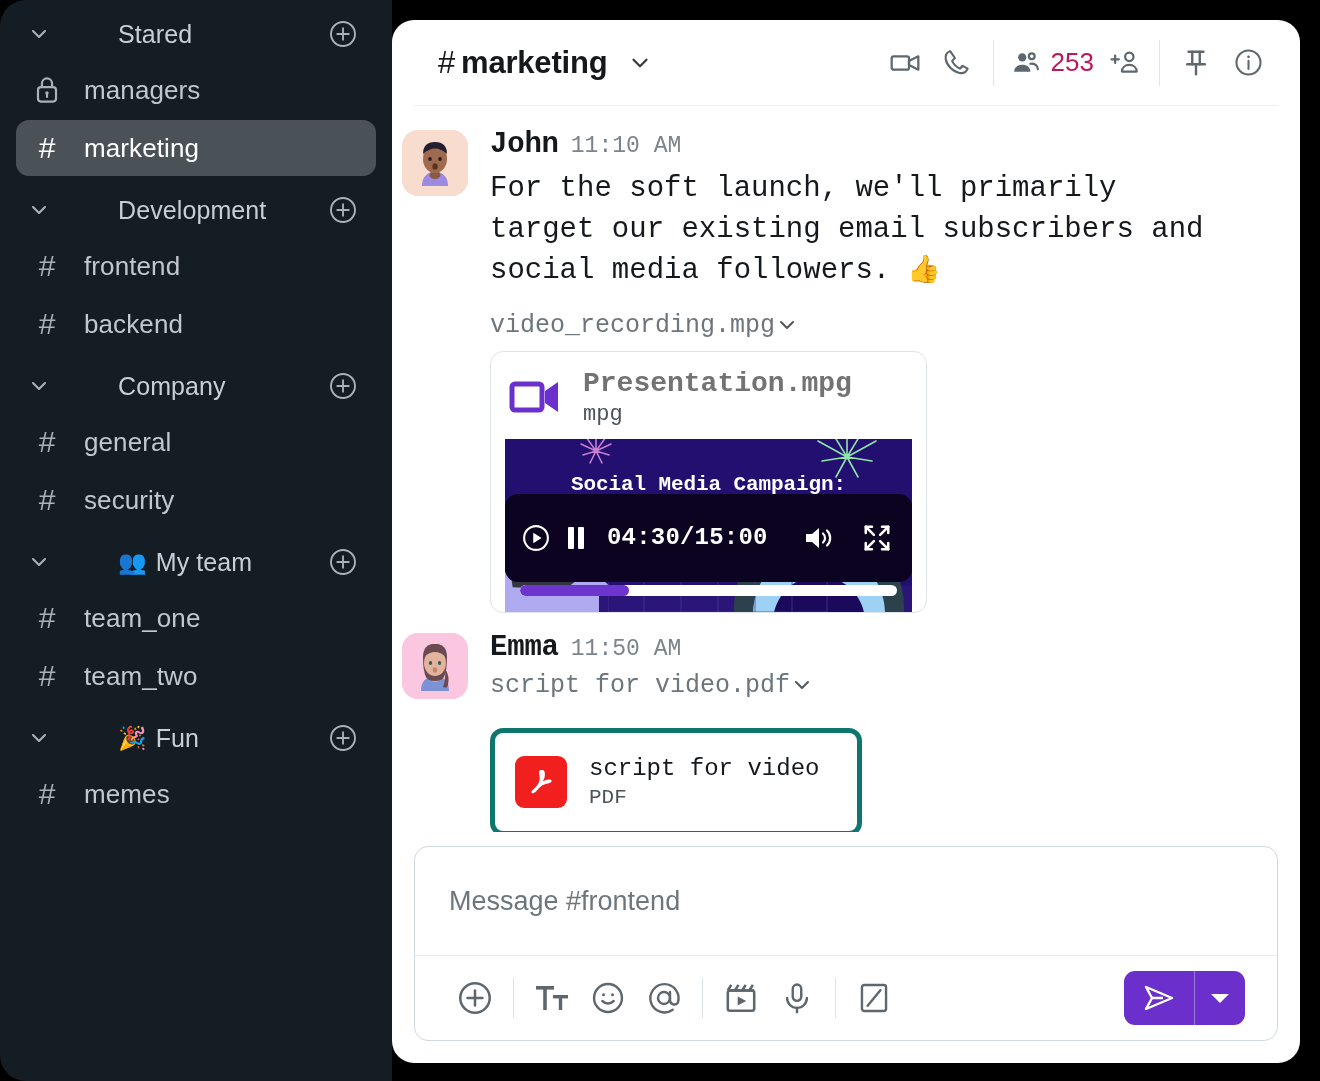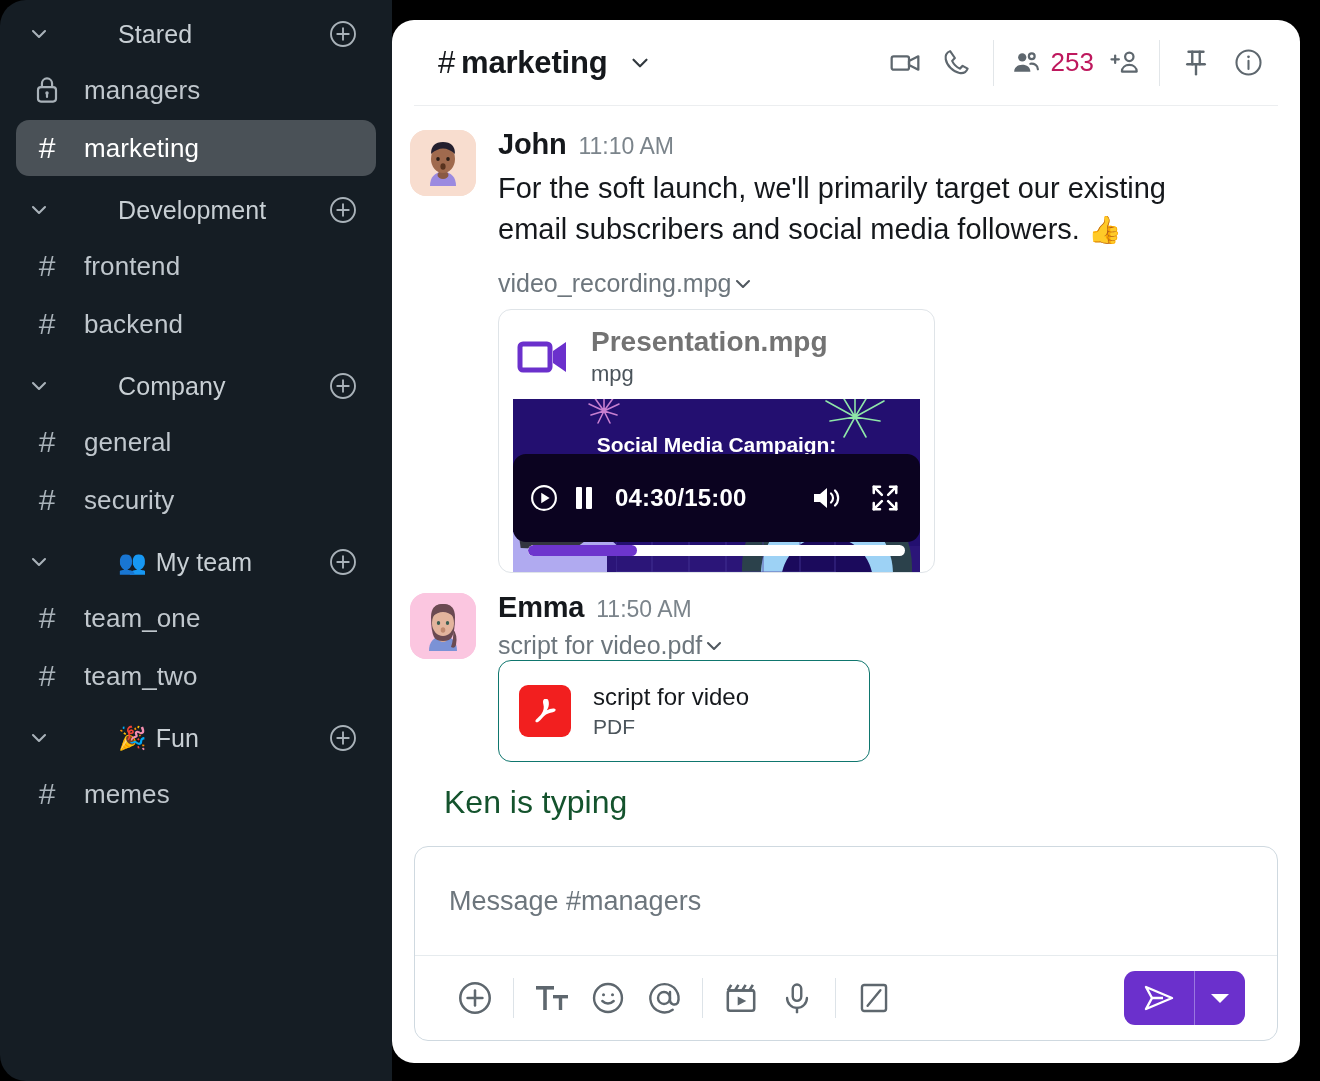--- a/index.html
+++ b/index.html
@@ -146,21 +146,21 @@
     background: #eceef0;
     margin: 0 22px;
   }
 
   
   .messages {
     flex: 1;
     padding: 22px 0 0 0;
     overflow: hidden;
   }
-  .msg { display: flex; padding: 0 26px 0 14px; }
+  .msg { display: flex; padding: 0 26px 0 6px; font-family: Liberation Mono, monospace; }
   .msg + .msg { margin-top: 12px; }
   .avatar {
     width: 66px; height: 66px;
     flex: 0 0 66px;
     border-radius: 16px;
     margin-left: 4px;
     margin-top: 2px;
     overflow: hidden;
     position: relative;
   }
@@ -269,23 +269,23 @@
     border-radius: 92px 92px 0 0;
     background: #1b0a5c; z-index: 2;
   }
   .vt-strip {
     position: absolute; left: 94px; right: 0; bottom: 0px; height: 26px;
     background: #2b1578; z-index: 2;
   }
 
   
   .pdf-card {
-    margin-top: 0;
+    margin-top: 28px;
     width: 372px;
-    border: 1px solid #0f766e;
+    border: 5px solid #0f766e;
     border-radius: 13px;
     background: #ffffff;
     display: flex;
     align-items: center;
     padding: 22px 20px;
     gap: 22px;
   }
   .pdf-ic {
     width: 52px; height: 52px; flex: 0 0 52px;
     background: #f21f1f;
@@ -707,21 +707,21 @@
             </div>
           </div>
         </div>
       </div>
 
       <div class="typing">Ken is typing</div>
     </div>
 
     <div class="composer">
       <div class="comp-input">
-        <span>Message #managers</span>
+        <span>Message #frontend</span>
       </div>
       <div class="comp-sep"></div>
       <div class="comp-tools">
         <div class="tool">
           <svg width="38" height="38" viewBox="0 0 24 24" fill="none" stroke="currentColor" stroke-width="1.6" stroke-linecap="round">
               <circle cx="12" cy="12" r="9.3"></circle>
               <path d="M12 7.3 V16.7"></path>
               <path d="M7.3 12 H16.7"></path>
             </svg>
         </div>

